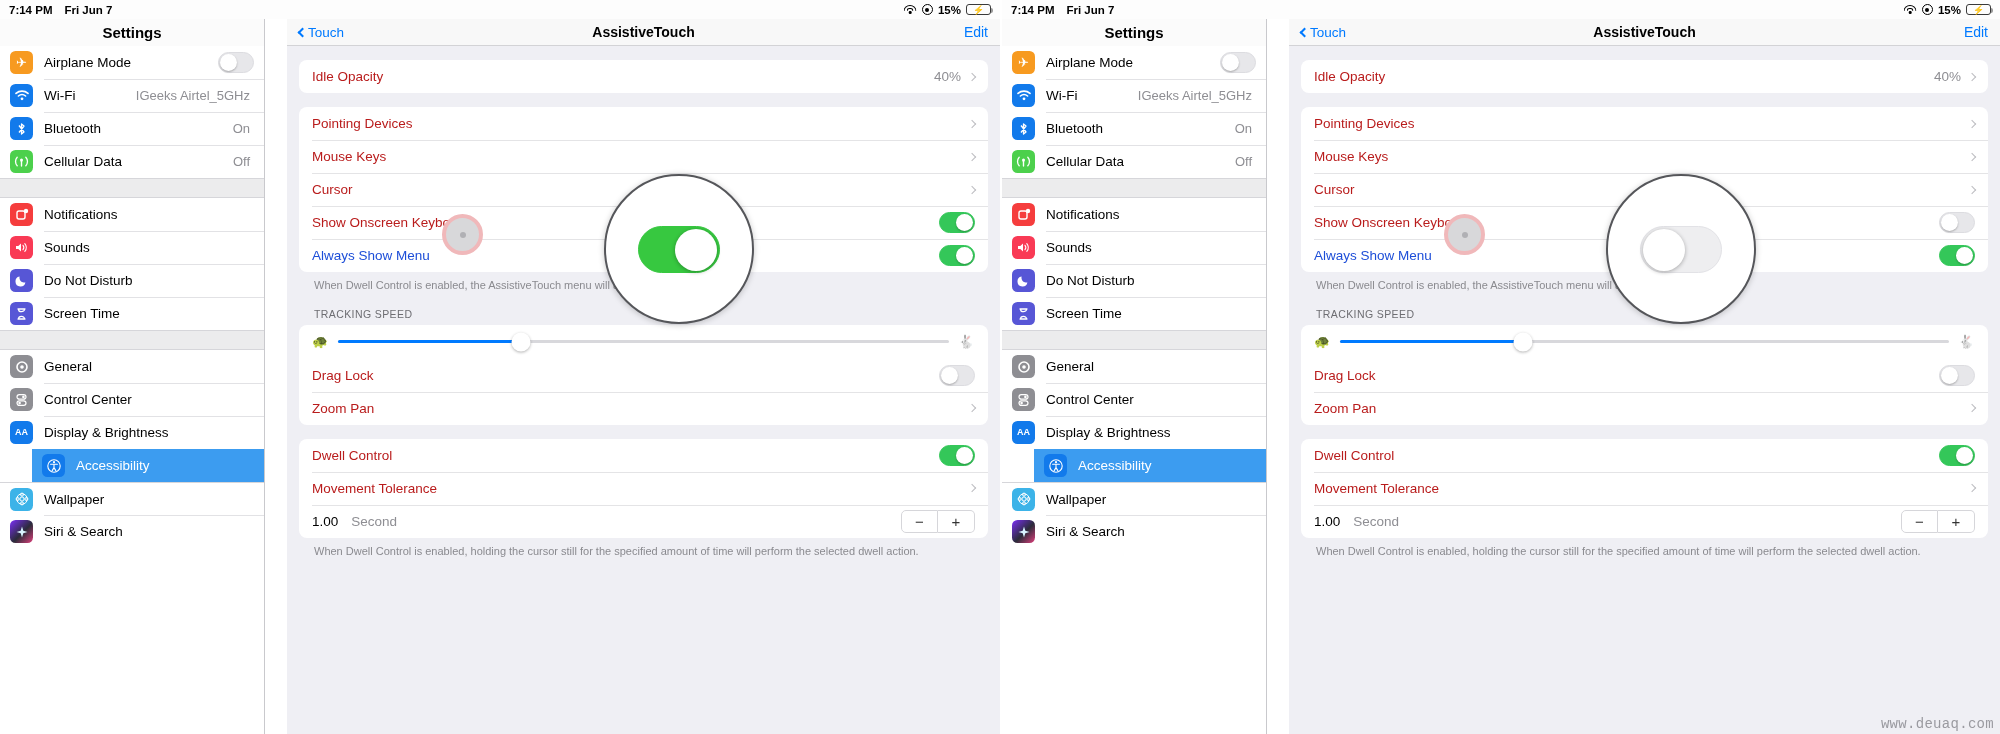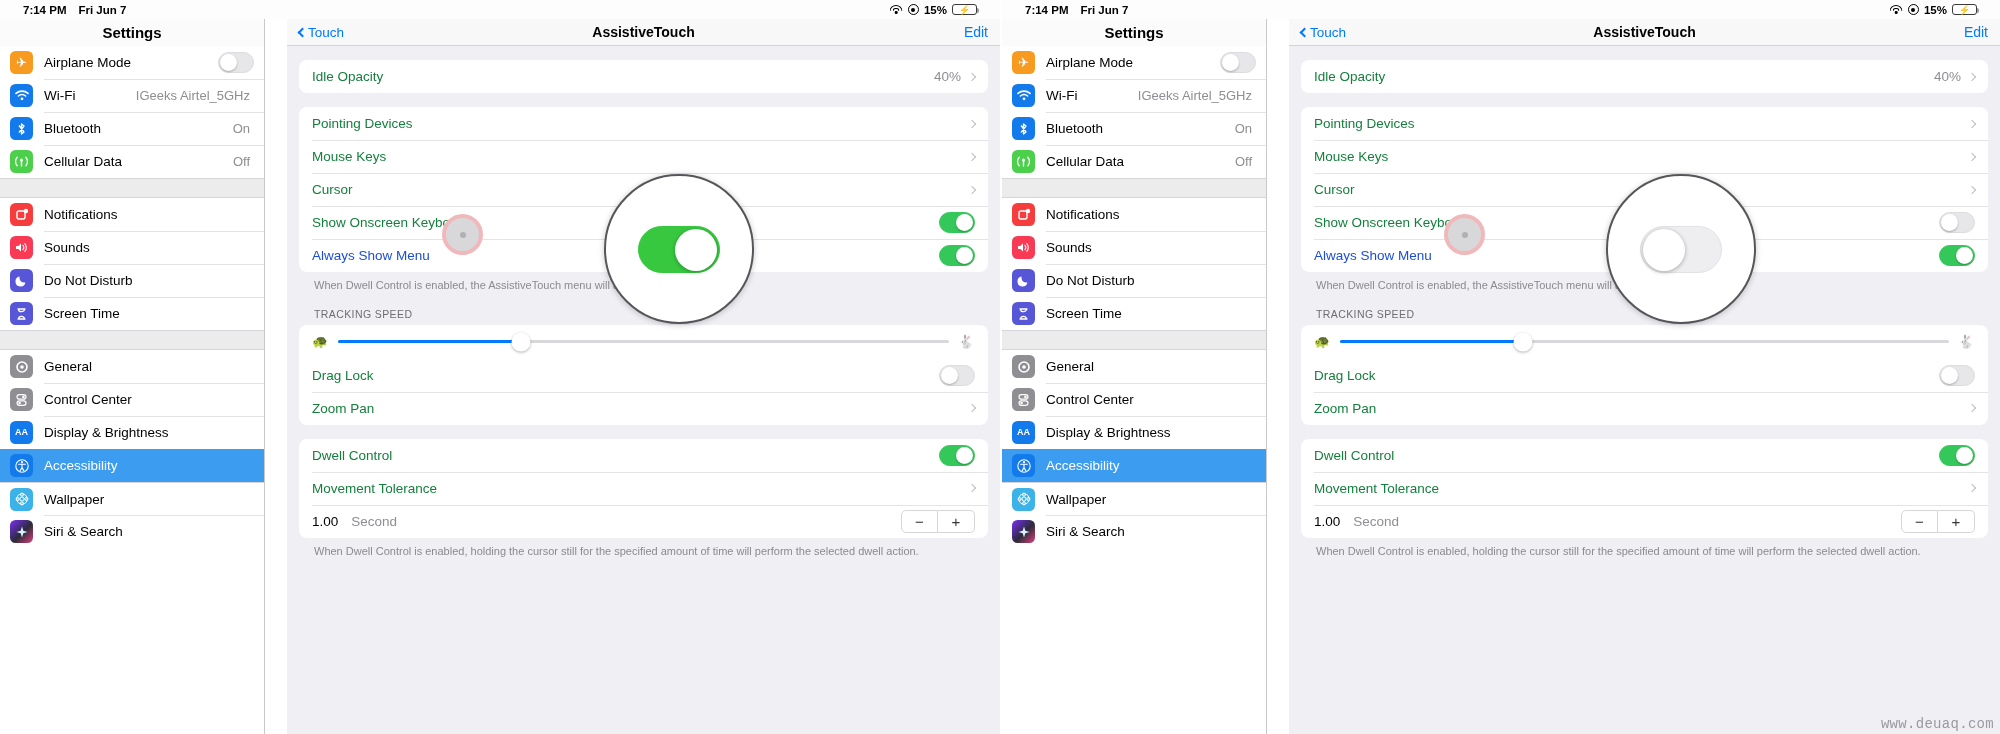--- a/index.html
+++ b/index.html
@@ -11,21 +11,21 @@
   }
   .canvas { width: 2000px; height: 734px; display: flex; position: relative; }
 
   .shot { width: 1000px; height: 734px; position: relative; display: flex;
           flex-direction: column; background: #fff; overflow: hidden; }
   .shot + .shot { border-left: 2px solid #ffffff; }
 
   
   .statusbar { height: 19px; flex: 0 0 19px; display: flex; align-items: center;
                background: #fdfdfd; font-size: 11.5px; font-weight: bold; color: #000;
-               padding: 0 23px; }
+               padding: 0 9px; }
   .sb-left { display: flex; gap: 12px; align-items: center; }
   .sb-right { margin-left: auto; display: flex; gap: 5px; align-items: center; }
   .sb-pct { font-size: 11.5px; font-weight: bold; }
   .wifi-ico { width: 13px; height: 10px; position: relative; }
   .wifi-ico i { position: absolute; border: 1.6px solid #000; border-bottom: none;
                 border-radius: 50% 50% 0 0 / 100% 100% 0 0; left: 50%;
                 transform: translateX(-50%); }
   .wifi-ico i:nth-child(1) { width: 13px; height: 6px; top: 0px; }
   .wifi-ico i:nth-child(2) { width: 7px; height: 3.5px; top: 3px; }
   .wifi-ico i:nth-child(3) { width: 2.6px; height: 2.6px; top: 6.6px; background:#000;
@@ -56,21 +56,21 @@
             border-bottom: 1px solid #d6d6da; }
   .sb-item { height: 33px; display: flex; align-items: center; padding: 0 10px 0 10px;
              position: relative; }
   .sb-item + .sb-item::before { content:""; position:absolute; left: 44px; right: 0;
              top: 0; height: 1px; background: #e2e2e5; }
   .sb-ico { width: 23px; height: 23px; flex: 0 0 23px; border-radius: 5.5px;
             margin-right: 11px; display: flex; align-items: center;
             justify-content: center; color: #fff; font-size: 13px; line-height: 1; }
   .sb-label { font-size: 13.5px; color: #000; }
   .sb-val { margin-left: auto; font-size: 13px; color: #8e8e93; padding-right: 4px; }
-  .sb-item.sel { background: #3c9cf0; }
+  .sb-item.sel { background: #3c9cf0; margin-left: 32px; }
   .sb-item.sel .sb-label { color: #fff; }
   .sb-item.sel::before, .sb-item.sel + .sb-item::before { background: transparent; }
 
   .tgl { width: 36px; height: 21px; border-radius: 11px; background: #e7e7ea;
          border: 1px solid #dcdce0; position: relative; margin-left: auto; }
   .tgl .knob { position: absolute; top: 1px; left: 1px; width: 17px; height: 17px;
          border-radius: 50%; background: #fff; box-shadow: 0 1px 2px rgba(0,0,0,.28); }
   .tgl.on { background: #34c759; border-color: #34c759; }
   .tgl.on .knob { left: auto; right: 1px; }
 
@@ -87,21 +87,21 @@
   .nav-title { position: absolute; left: 0; right: 0; text-align: center;
                font-size: 14px; font-weight: bold; color: #000; pointer-events: none; }
   .nav-edit { margin-left: auto; color: #007aff; font-size: 14px; }
 
   .dscroll { flex: 1 1 auto; overflow: hidden; padding: 0 12px; }
   .grp { background: #fff; border-radius: 8px; overflow: hidden; margin-top: 14px; }
   .row { height: 33px; display: flex; align-items: center; padding: 0 13px;
          position: relative; }
   .row + .row::before { content:""; position:absolute; left: 13px; right: 0; top: 0;
          height: 1px; background: #e4e4e6; }
-  .row-label { font-size: 13.5px; color: #15803d; }
+  .row-label { font-size: 13.5px; color: #b91c1c; }
   .row-label.dim { color: #1d4ed8; }
   .row-val { margin-left: auto; font-size: 13.5px; color: #8e8e93; }
   .chev-r { margin-left: 8px; width: 6px; height: 6px; border-right: 1.6px solid #bcbcc0;
             border-top: 1.6px solid #bcbcc0; transform: rotate(45deg); flex: 0 0 auto; }
   .chev-solo { margin-left: auto; }
   .foot { font-size: 11px; color: #8a8a8f; padding: 7px 15px 0 15px; line-height: 1.25; }
   .sec-hdr { font-size: 10.5px; color: #6d6d72; letter-spacing: .4px;
              padding: 15px 15px 5px 15px; text-transform: uppercase; }
 
   .slider-row { height: 34px; display: flex; align-items: center; padding: 0 13px; gap: 9px; }

